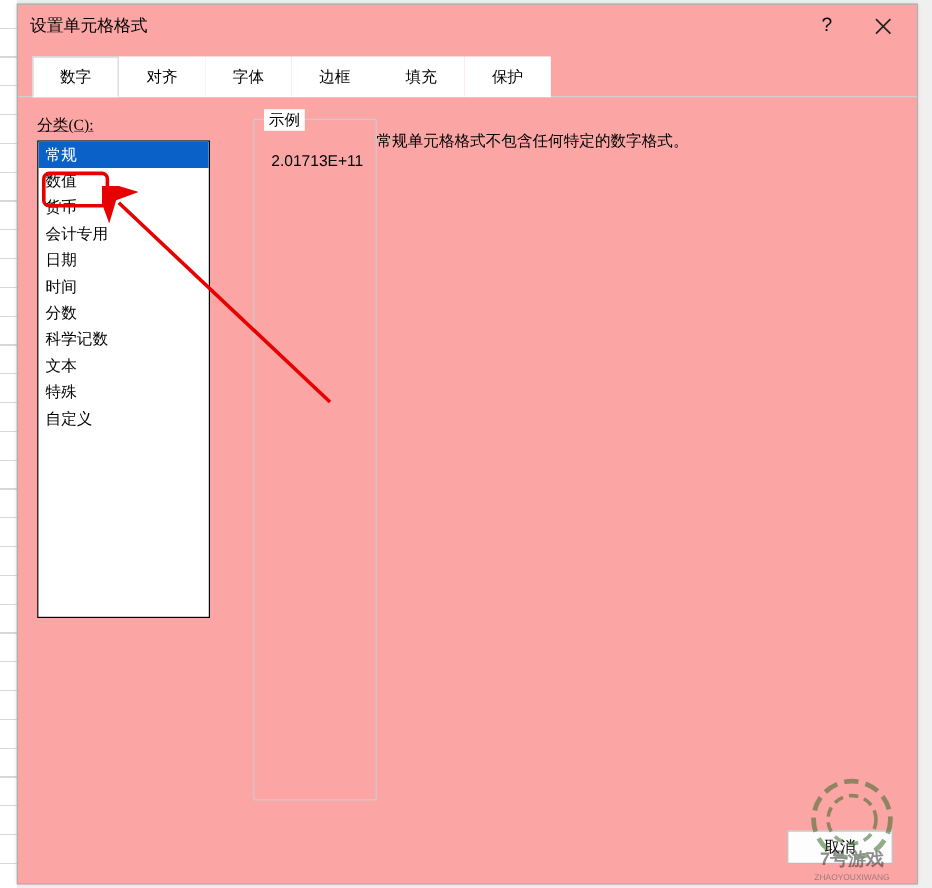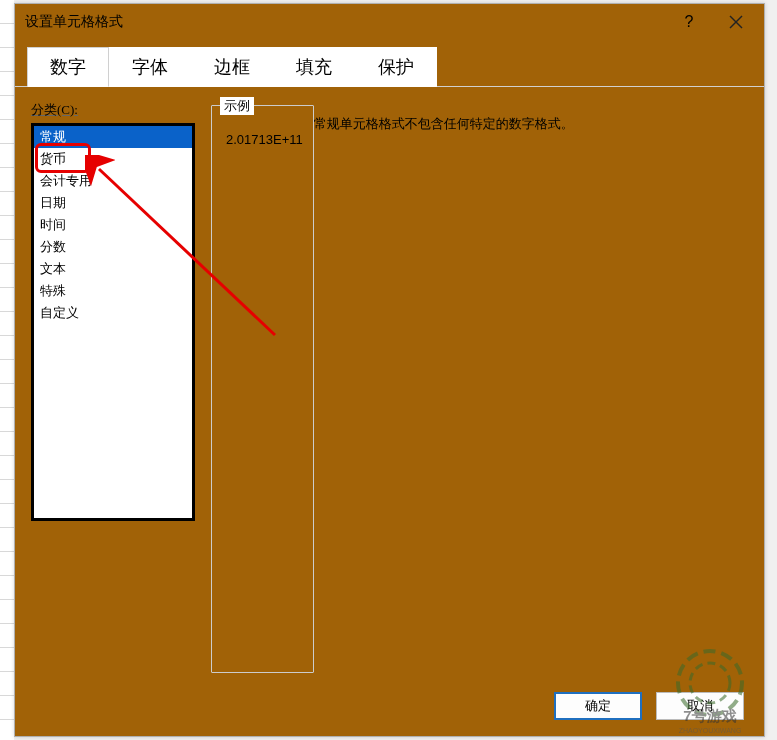--- a/index.html
+++ b/index.html
@@ -11,21 +11,21 @@
       height: 740px;
       overflow: hidden;
       position: relative;
     }
     .dialog {
       position: absolute;
       left: 14px;
       top: 3px;
       width: 751px;
       height: 734px;
-      background: #a16207;
+      background: #fca5a5;
       border: 1px solid #b0b0b0;
       box-shadow: 0 0 4px rgba(0,0,0,0.15);
     }
     .titlebar {
       height: 36px;
       display: flex;
       align-items: center;
       padding-left: 10px;
       font-size: 14px;
     }
@@ -55,21 +55,21 @@
     .close-btn svg { width: 14px; height: 14px; }
 
     .tabs {
       display: flex;
       padding: 6px 12px 0 12px;
       border-bottom: 1px solid #d0d0d0;
       gap: 0;
     }
     .tab {
       padding: 7px 22px;
-      font-size: 18px;
+      font-size: 13px;
       cursor: pointer;
       border: 1px solid transparent;
       border-bottom: none;
       position: relative;
       top: 1px;
       background: #fff;
       font-family: Liberation Serif, serif;
     }
     .tab.active {
       border: 1px solid #d0d0d0;
@@ -83,22 +83,22 @@
       height: calc(100% - 36px - 38px - 58px);
     }
     .left-col { width: 162px; font-family: Liberation Serif, serif; }
     .category-label {
       font-size: 13px;
       margin-bottom: 4px;
       text-decoration: underline;
       text-decoration-color: #666;
     }
     .category-list {
-      border: 3px solid #000000;
-      width: 164px;
+      border: 1px solid #000000;
+      width: 144px;
       height: 398px;
       overflow-y: auto;
       background: #fff;
       position: relative;
     }
     .category-list::-webkit-scrollbar { width: 16px; }
     .category-list::-webkit-scrollbar-track { background: #f0f0f0; }
     .category-list::-webkit-scrollbar-thumb { background: #cdcdcd; }
     .cat-item {
       padding: 2px 6px;
@@ -211,55 +211,57 @@
         <svg viewBox="0 0 14 14">
           <line x1="1" y1="1" x2="13" y2="13" stroke="#222" stroke-width="1.4"></line>
           <line x1="13" y1="1" x2="1" y2="13" stroke="#222" stroke-width="1.4"></line>
         </svg>
       </div>
     </div>
   </div>
 
   <div class="tabs">
     <div class="tab active">数字</div>
+    <div class="tab">对齐</div>
     <div class="tab">字体</div>
     <div class="tab">边框</div>
     <div class="tab">填充</div>
     <div class="tab">保护</div>
   </div>
 
   <div class="content">
 
     <div class="left-col">
       <div class="category-label">分类(C):</div>
       <div class="category-list">
         <div class="cat-item selected">常规</div>
+        <div class="cat-item">数值</div>
         <div class="cat-item">货币</div>
         <div class="cat-item">会计专用</div>
         <div class="cat-item">日期</div>
         <div class="cat-item">时间</div>
         <div class="cat-item">分数</div>
+        <div class="cat-item">科学记数</div>
         <div class="cat-item">文本</div>
         <div class="cat-item">特殊</div>
         <div class="cat-item">自定义</div>
       </div>
     </div>
 
     <div class="right-col">
       <div class="sample-box">
         <span class="sample-label">示例</span>
         <div class="sample-value">2.01713E+11</div>
       </div>
       <div class="description">常规单元格格式不包含任何特定的数字格式。</div>
     </div>
 
   </div>
 
   <div class="footer">
-    <button class="btn primary">确定</button>
     <button class="btn">取消</button>
   </div>
 
 </div>
 
 <div class="annot-box" style="left:35px; top:143px; width:56px; height:30px;"></div>
 
 <svg class="annot-arrow" style="left:85px; top:155px; width:200px; height:195px;">
   <defs>
     <marker id="ah" markerWidth="12" markerHeight="12" refX="2" refY="6" orient="auto">

